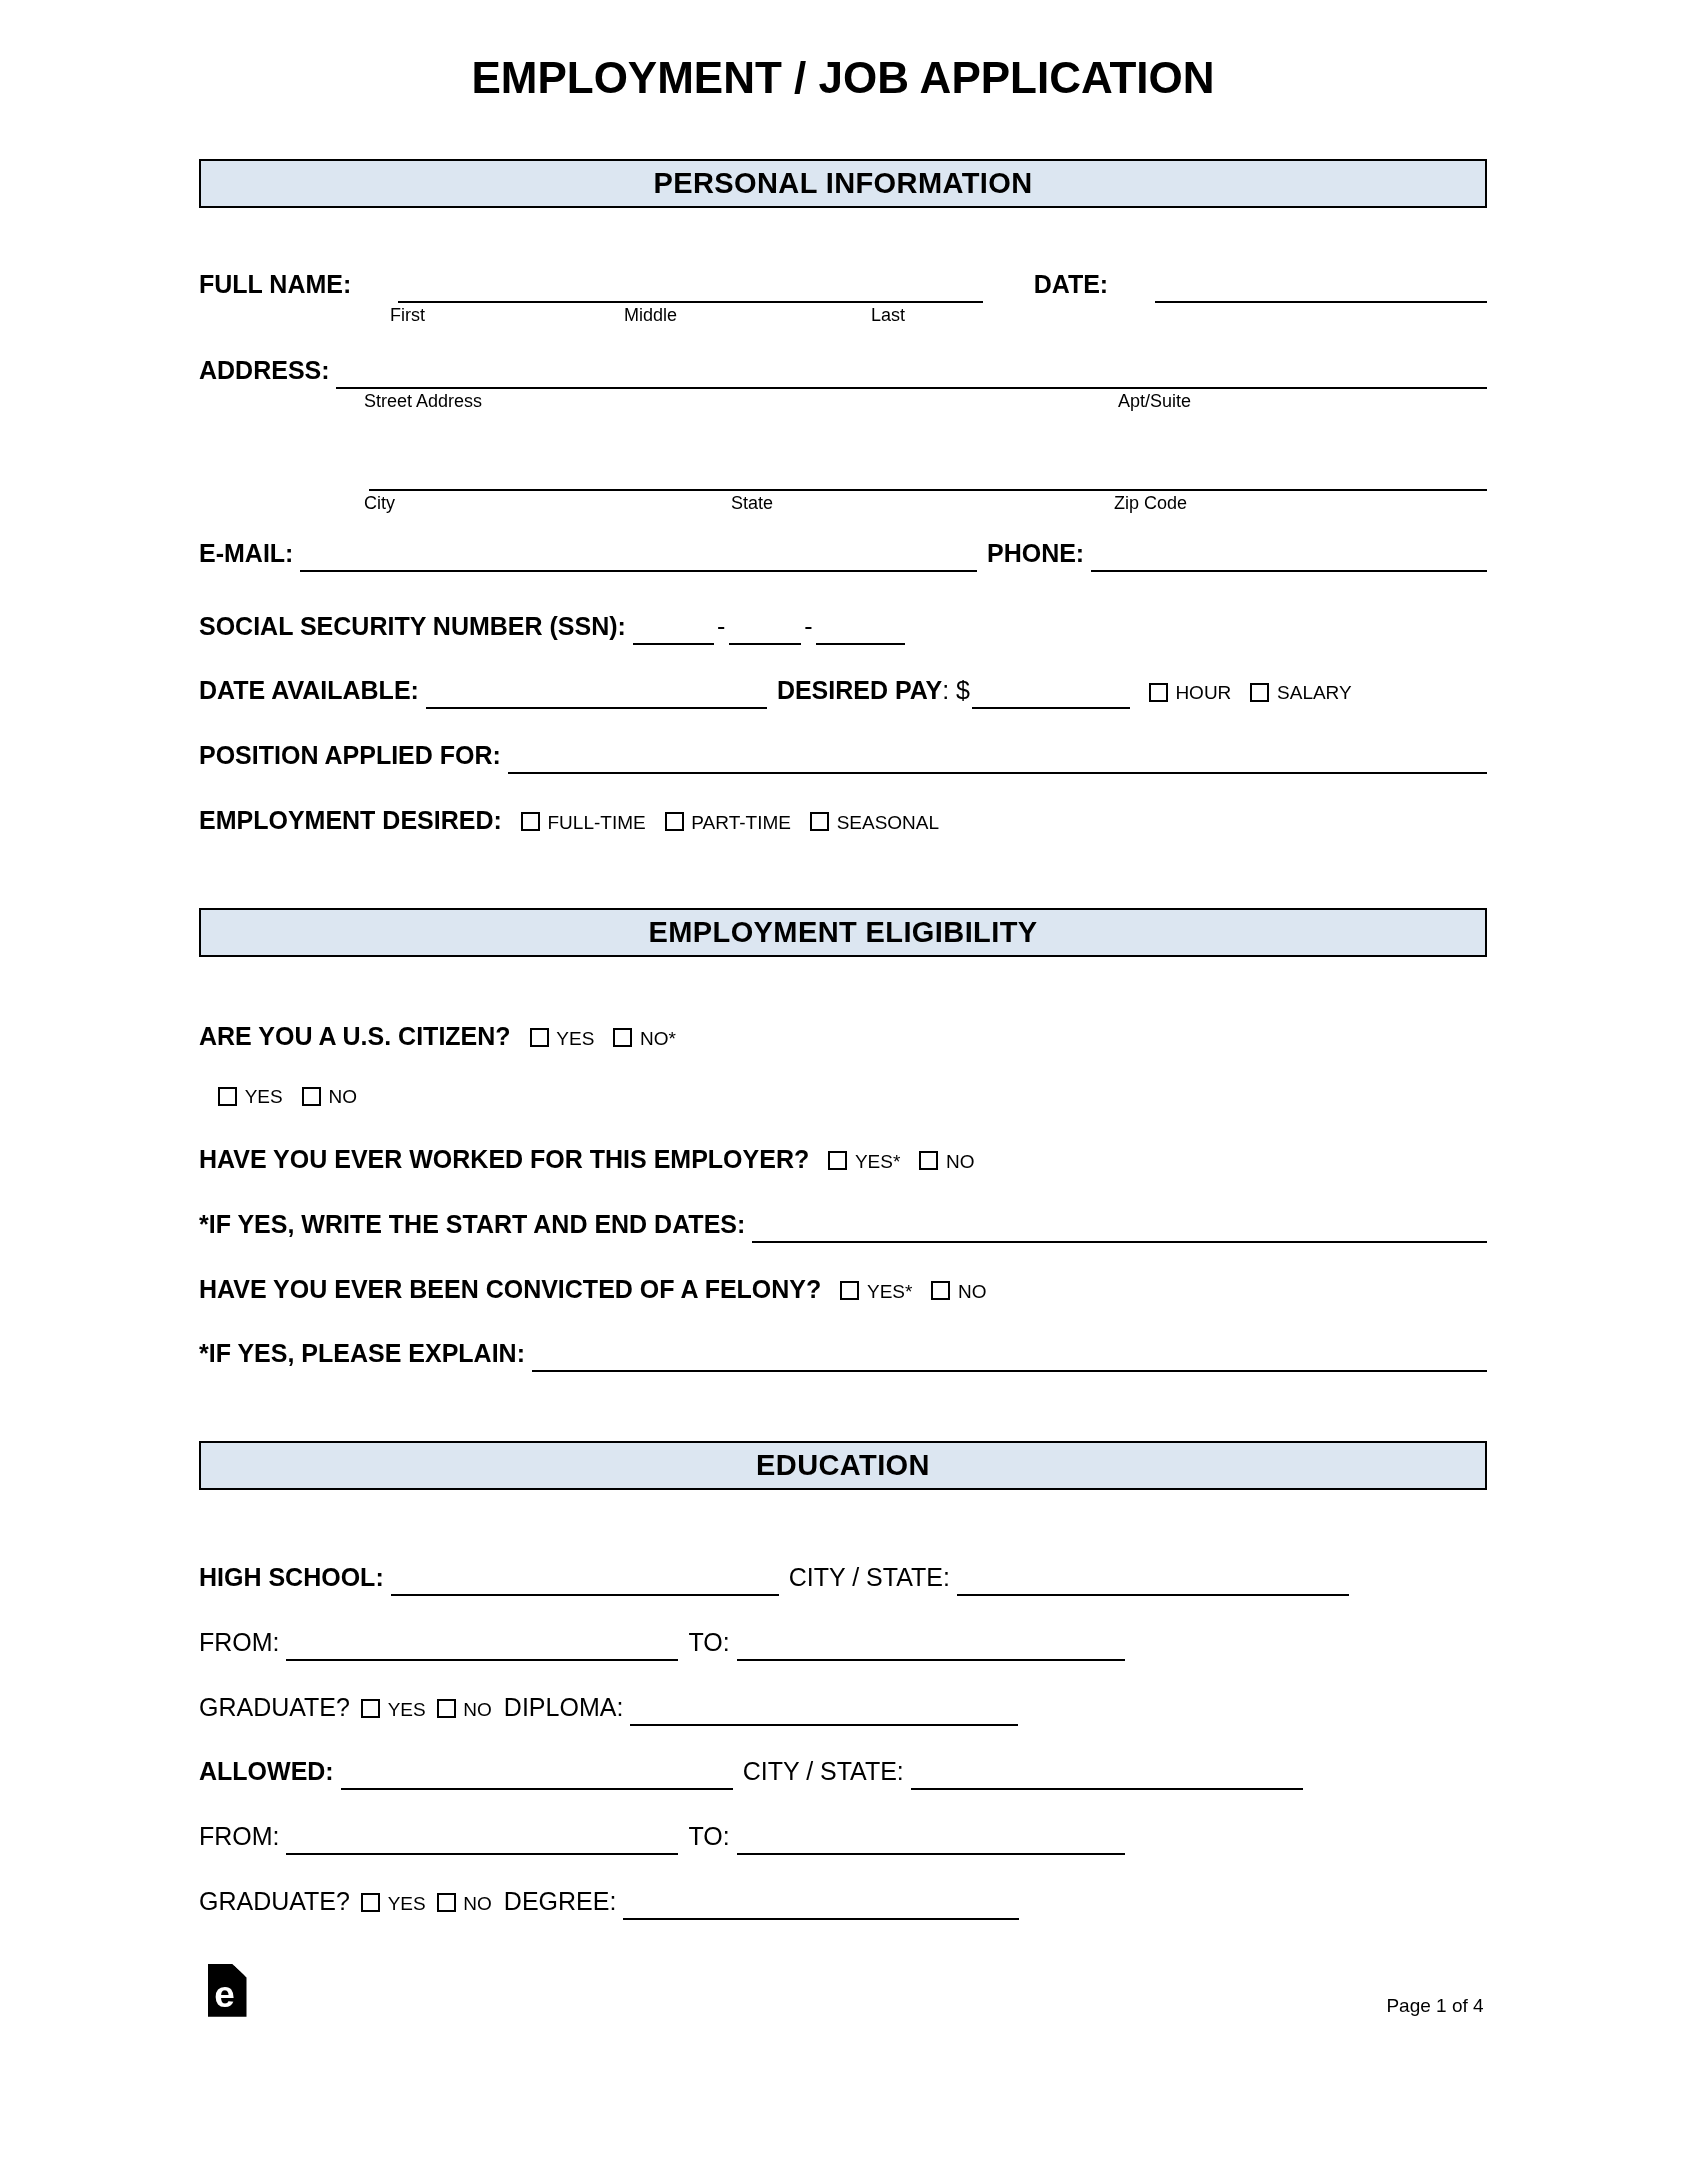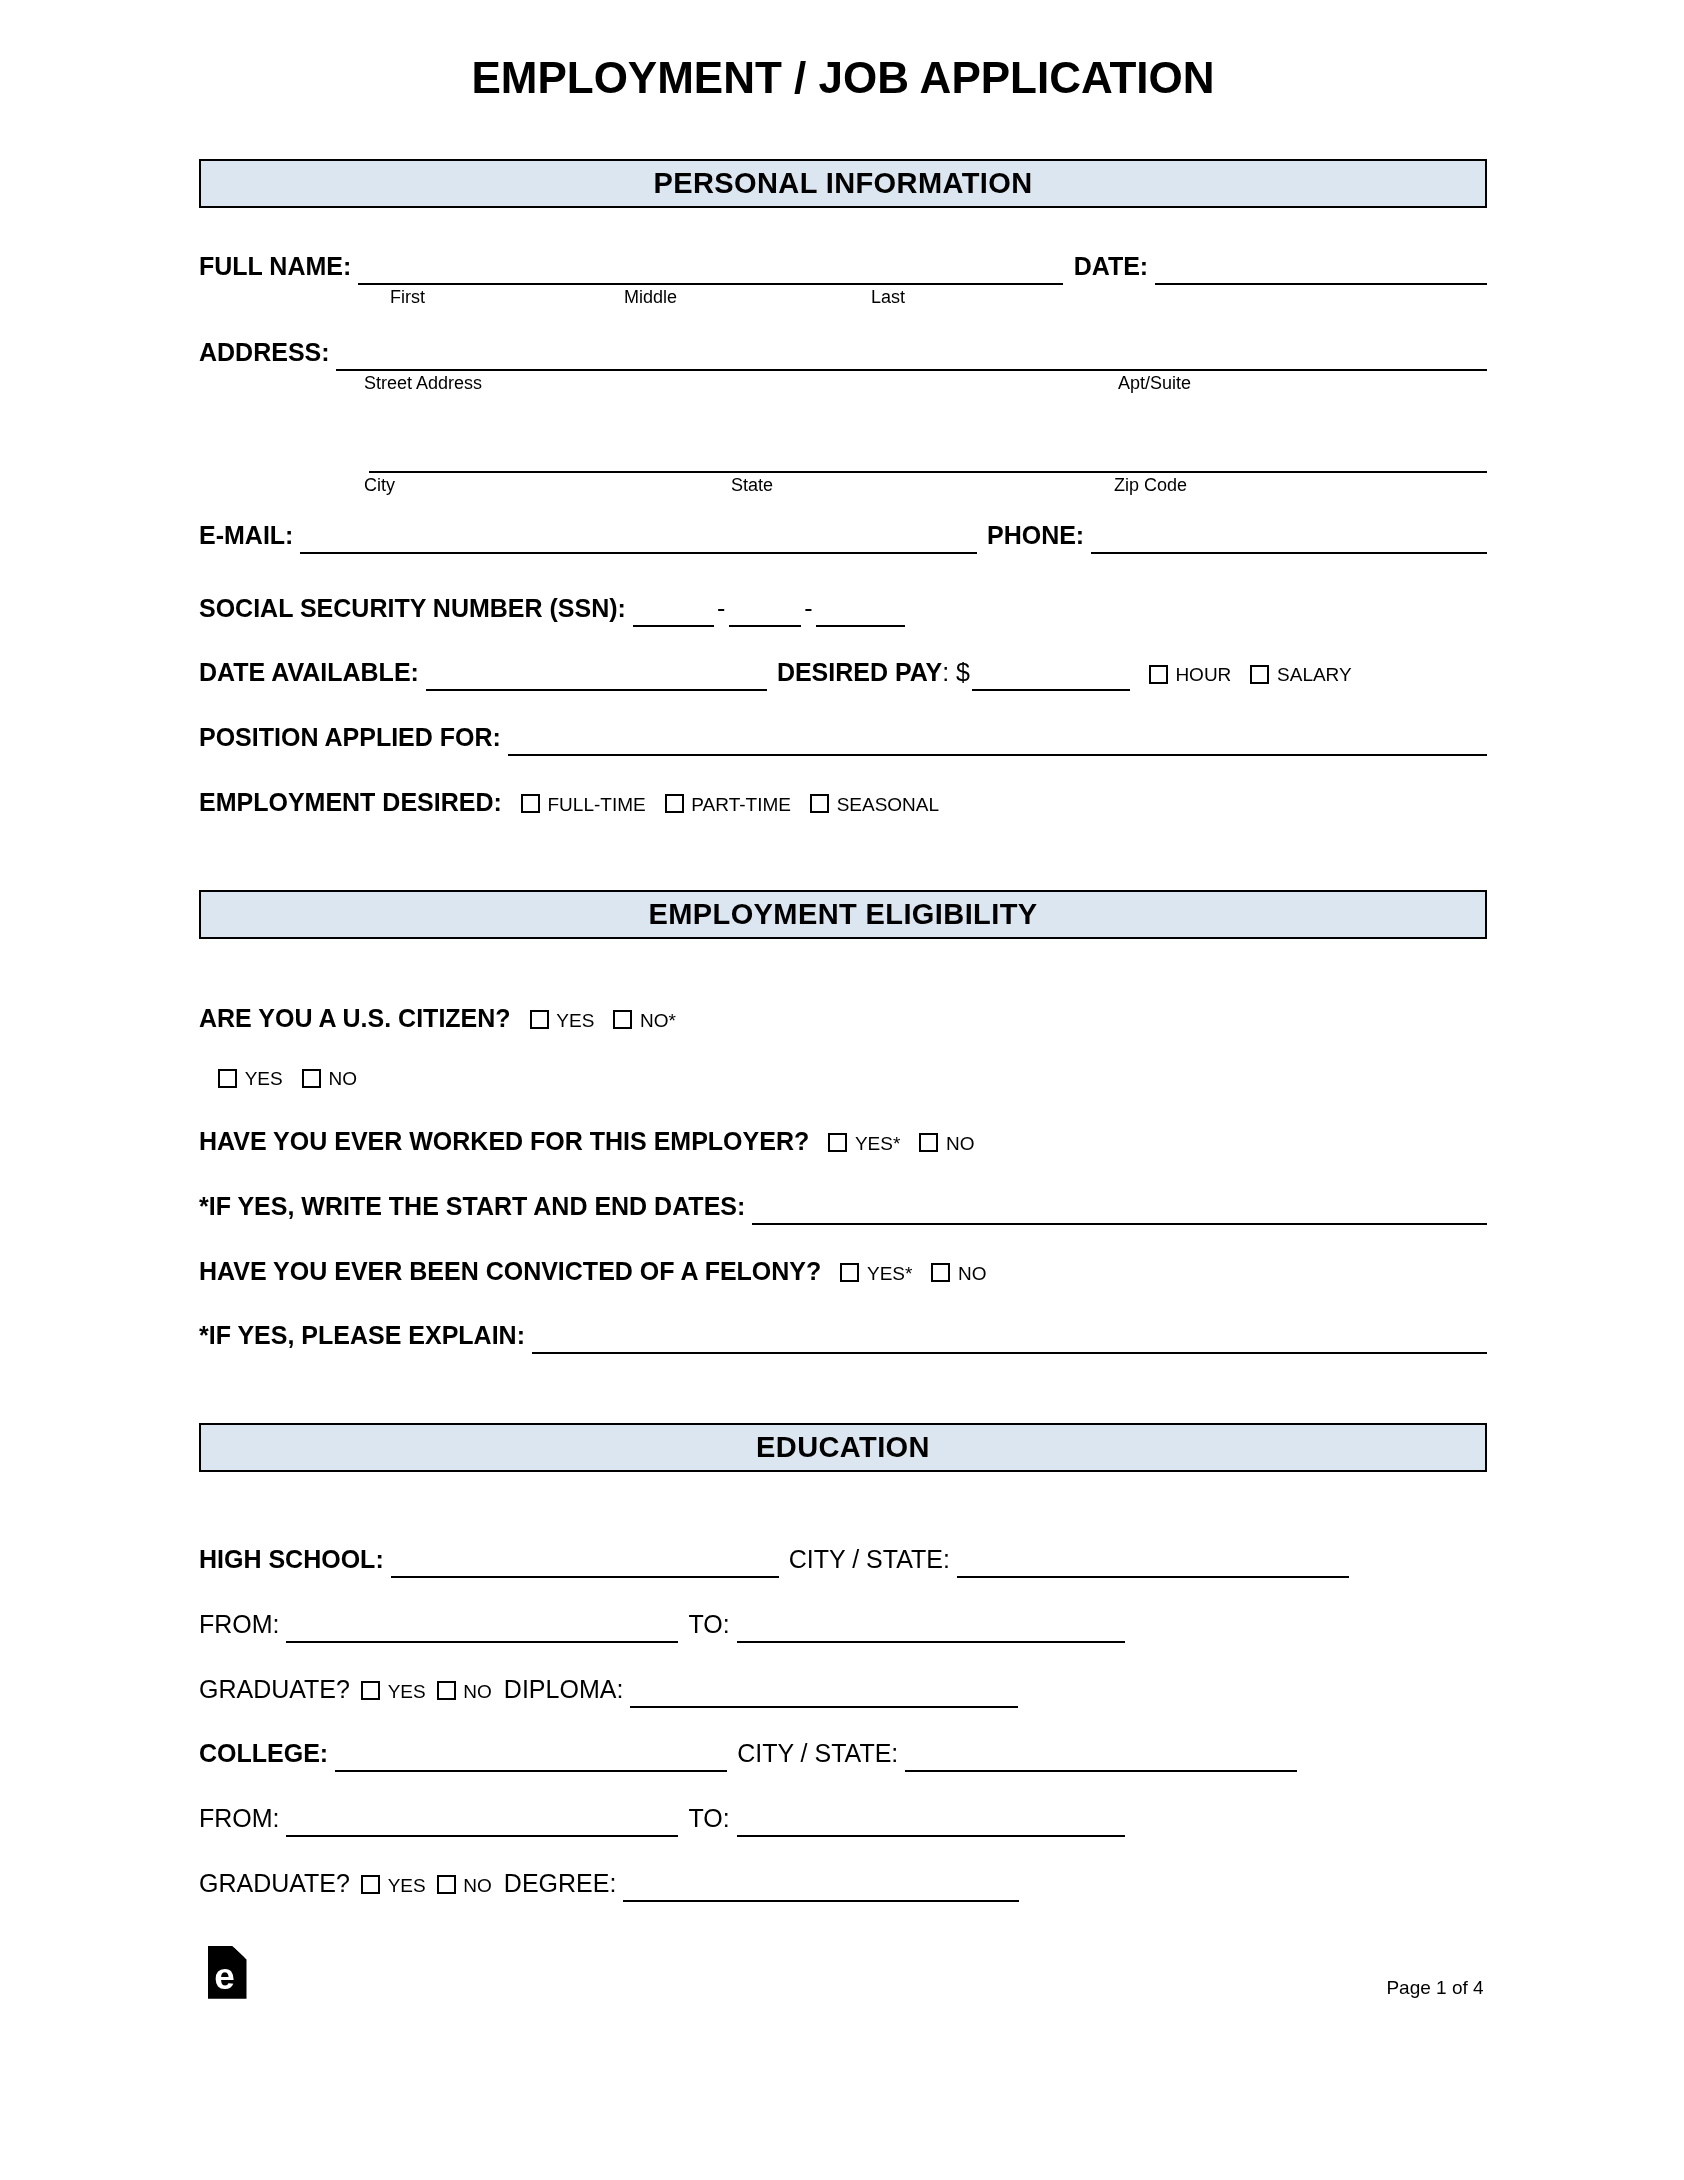--- a/index.html
+++ b/index.html
@@ -15,21 +15,21 @@
   .line{flex:0 0 auto;height:12px;border-bottom:2.6px solid #000;margin:0 0 -4.3px 6.8px;}
   .line.grow{flex:1 1 auto;}
   .gap-l{margin-left:10.2px;}
   .sub{position:relative;height:22px;margin-top:6px;font-size:18px;}
   .sub span{position:absolute;top:0;}
   .cb{width:19px;height:19px;border:2.6px solid #000;box-sizing:border-box;margin:0 7.7px 3.4px 0;flex:0 0 auto;}
   .opt{display:flex;align-items:flex-end;margin-left:19px;}
   .opt.tight{margin-left:11px;}
   .opt .lbl{font-size:19px;margin-bottom:0.9px;}
   .dash{margin:0 3.4px;}
-  .mt-band{margin-top:44px;}
+  .mt-band{margin-top:62px;gap:40px;}
   .mt34{margin-top:29px;}
   .mt54{margin-top:46px;}
   .mt28{margin-top:24px;}
   .mt52{margin-top:44px;}
   .mt76{margin-top:65px;}
   .mt86{margin-top:73px;}
   .lineonly{height:28px;}
   .ml199{margin-left:170px;}
   .w390{width:332px;}.w400{width:341px;}.w185{width:158px;}.w465{width:396px;}
   .w460{width:392px;}.w455{width:388px;}.w95{width:81px;}.w85{width:72px;}.w105{width:89px;}
@@ -222,21 +222,21 @@
     </span>
     <span class="opt tight">
       <span class="cb"></span>
       <span class="lbl">NO</span>
     </span>
     <span style="margin-left:12px">DIPLOMA:</span>
     <span class="line w455"></span>
   </div>
 
   <div class="row">
-    <span class="b">COLLEGE:</span>
+    <span class="b">ALLOWED:</span>
     <span class="line w460"></span>
     <span class="gap-l">CITY / STATE:</span>
     <span class="line w460"></span>
   </div>
 
   <div class="row">
     <span>FROM:</span>
     <span class="line w460"></span>
     <span class="gap-l">TO:</span>
     <span class="line w455"></span>

